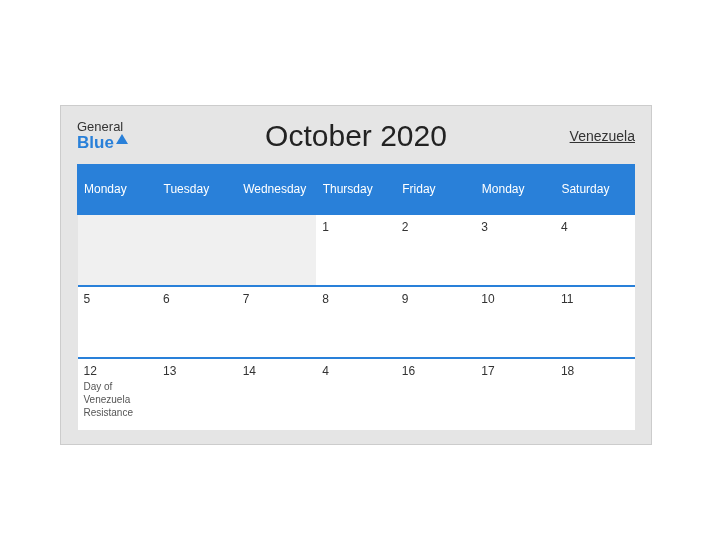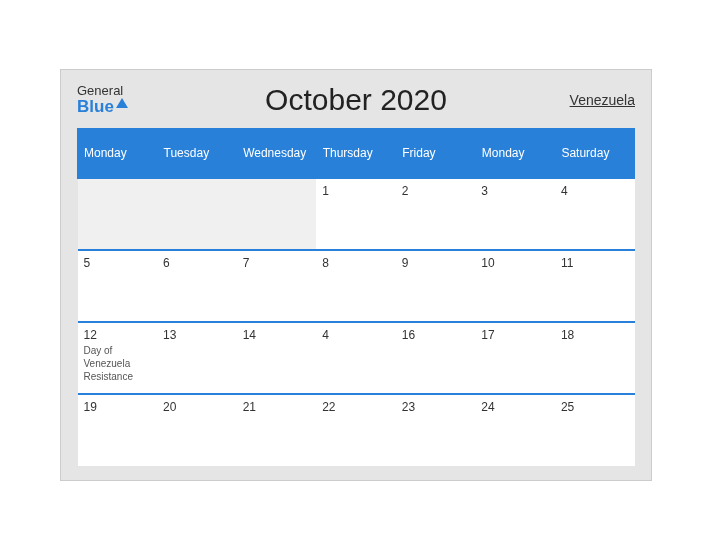--- a/index.html
+++ b/index.html
@@ -191,38 +191,15 @@
           <td>
             <span class="day-number">16</span>
           </td>
           <td>
             <span class="day-number">17</span>
           </td>
           <td>
             <span class="day-number">18</span>
           </td>
         </tr>
-        <tr>
-          <td>
-            <span class="day-number">19</span>
-          </td>
-          <td>
-            <span class="day-number">20</span>
-          </td>
-          <td>
-            <span class="day-number">21</span>
-          </td>
-          <td>
-            <span class="day-number">22</span>
-          </td>
-          <td>
-            <span class="day-number">23</span>
-          </td>
-          <td>
-            <span class="day-number">24</span>
-          </td>
-          <td>
-            <span class="day-number">25</span>
-          </td>
-        </tr>
       </tbody>
   </table>
 </div>
 
 </body></html>

